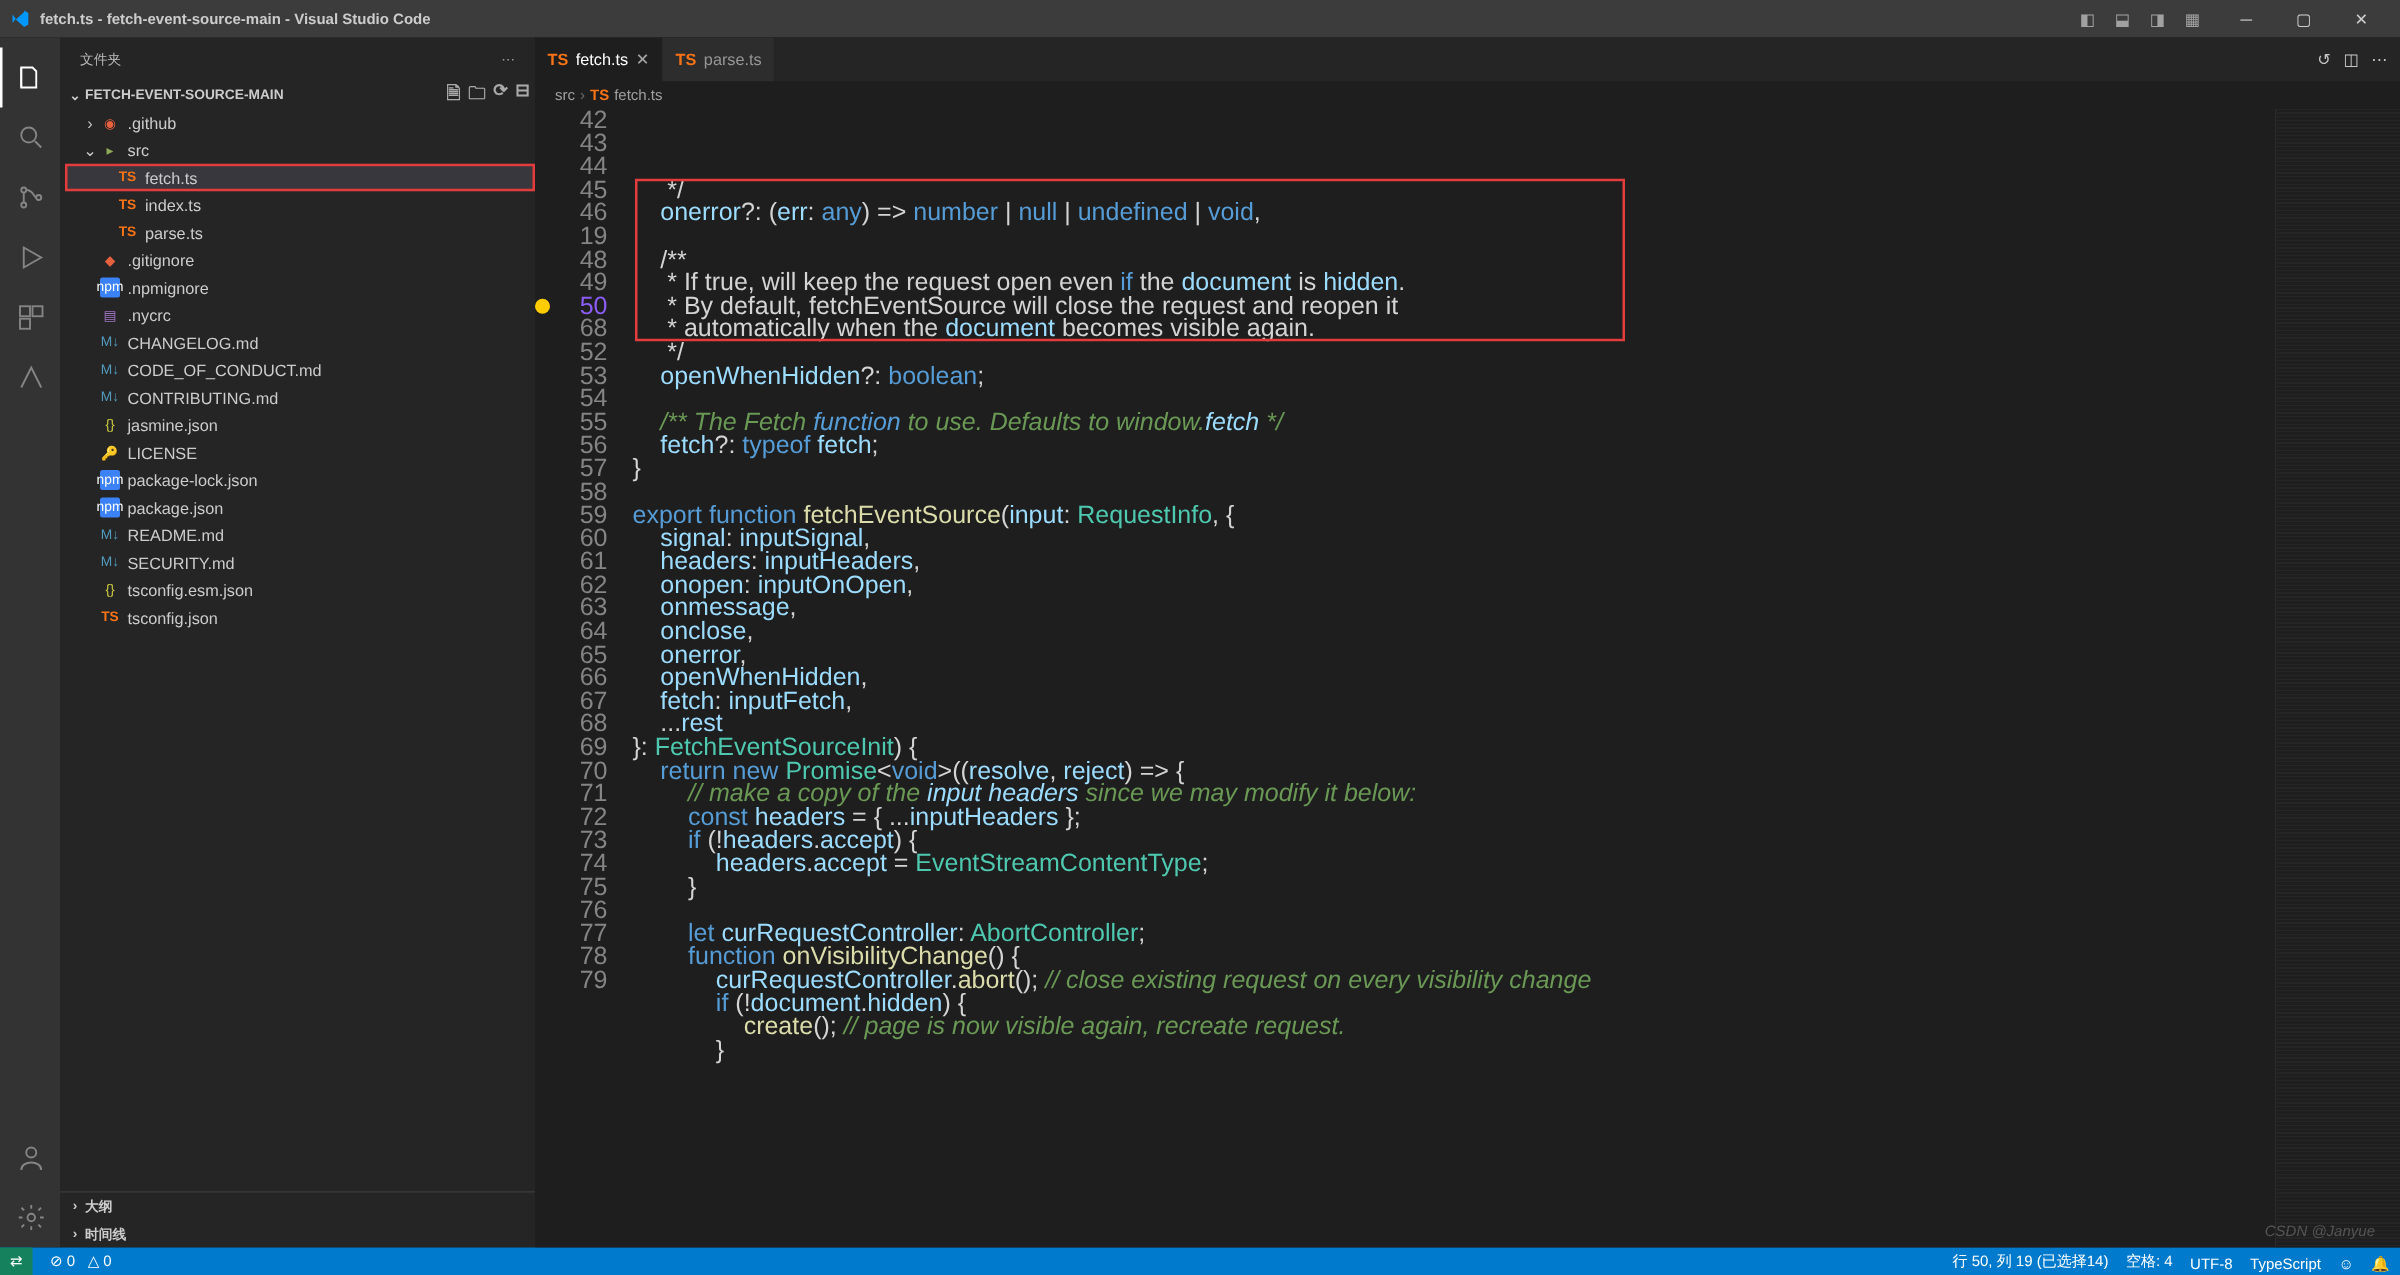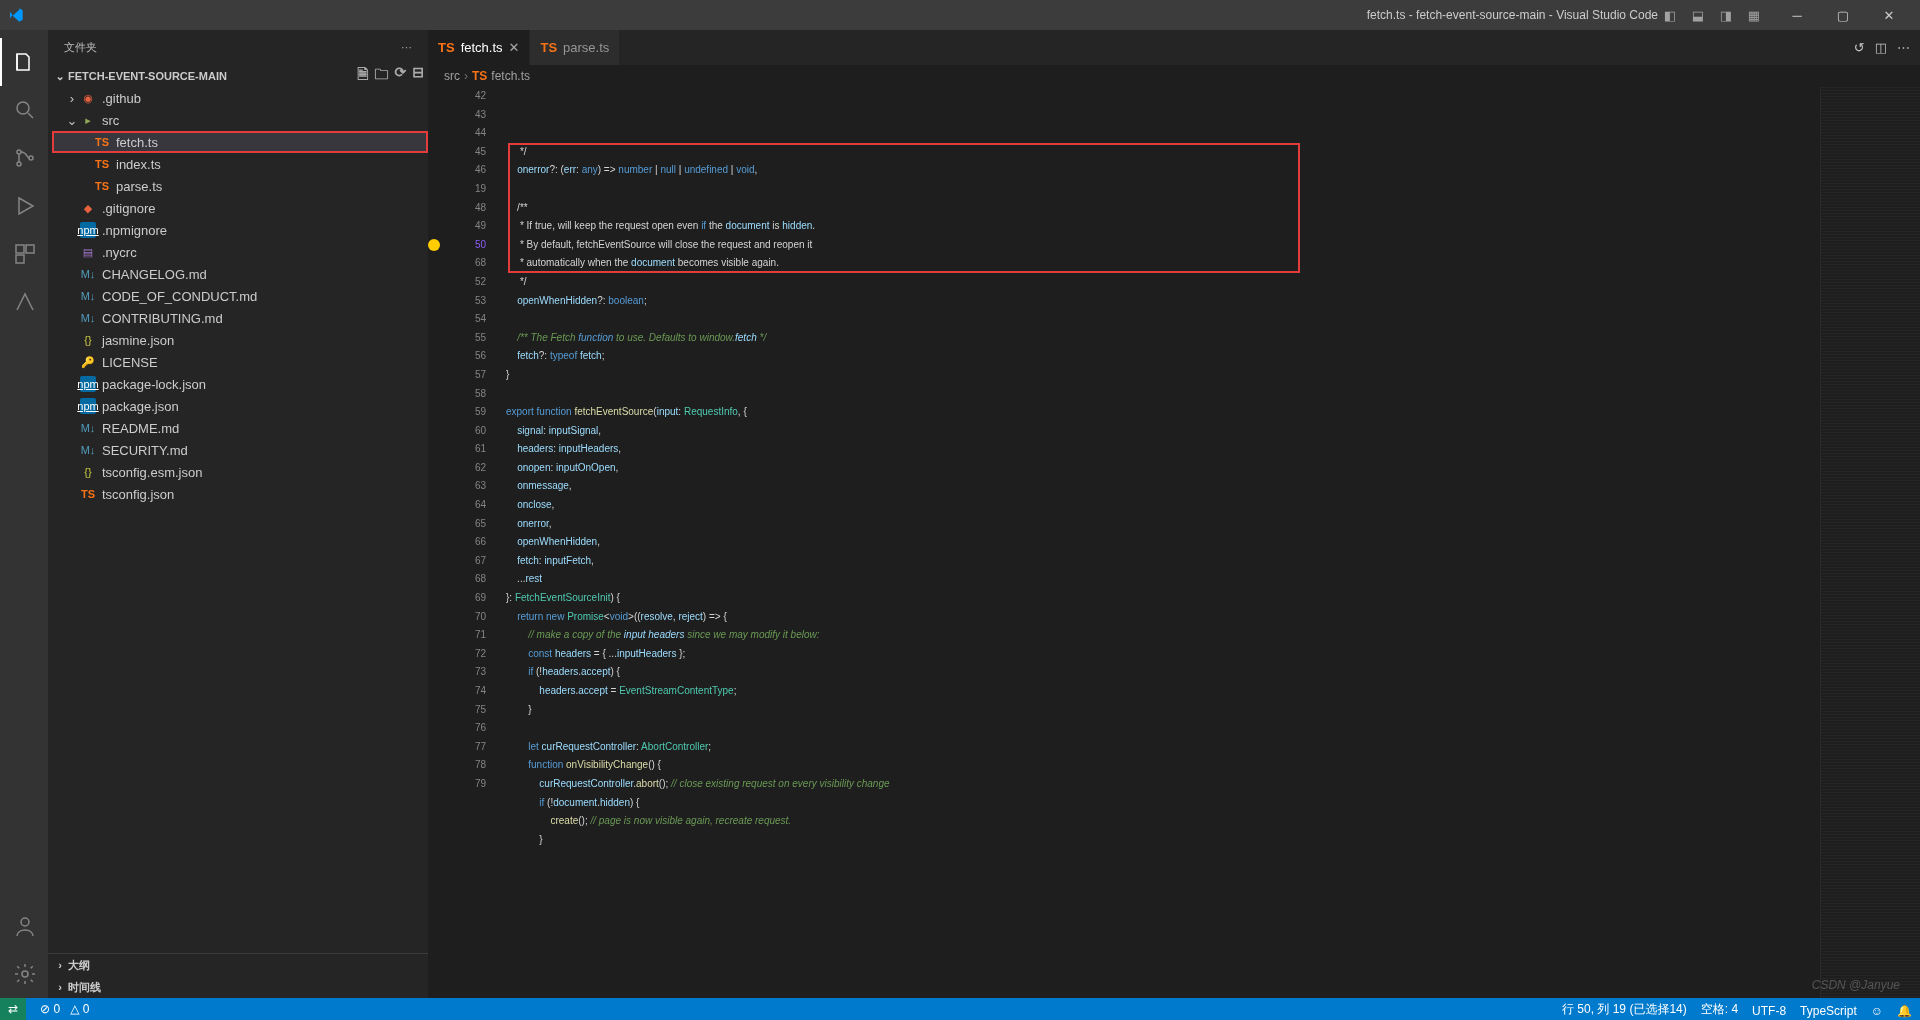--- a/index.html
+++ b/index.html
@@ -1,21 +1,21 @@
 <!DOCTYPE html>
 <html><head>
 <meta charset="utf-8">
 <style>
 * { margin: 0; padding: 0; box-sizing: border-box; font-family: "Segoe UI", sans-serif; }
 body { background: #1e1e1e; color: #cccccc; font-size: 13px; height: 1020px; width: 1920px; overflow: hidden; display: flex; flex-direction: column; }
 .titlebar { height: 30px; background: #3c3c3c; display: flex; align-items: center; padding: 0 8px; color: #cccccc; }
 .titlebar .logo { width: 16px; height: 16px; margin-right: 8px; color: #0098ff; }
 .menubar { display: flex; gap: 2px; }
 .menubar .menu-item { padding: 4px 8px; cursor: pointer; }
-.titlebar .title { flex: 1; text-align: right; color: #cccccc; font-size: 12px; }
+.titlebar .title { flex: 1; text-align: left; color: #cccccc; font-size: 12px; font-weight: bold; }
 .win-controls { display: flex; gap: 0; }
 .win-controls .wc { width: 46px; height: 30px; display: flex; align-items: center; justify-content: center; cursor: pointer; }
 .layout-icons { display: flex; gap: 4px; margin-right: 8px; }
 .layout-icons .li { width: 24px; height: 24px; display: flex; align-items: center; justify-content: center; opacity: 0.7; }
 .body { flex: 1; display: flex; overflow: hidden; }
 .activitybar { width: 48px; background: #333333; display: flex; flex-direction: column; align-items: center; padding-top: 8px; }
 .activitybar .ab-item { width: 48px; height: 48px; display: flex; align-items: center; justify-content: center; color: #858585; cursor: pointer; border-left: 2px solid transparent; }
 .activitybar .ab-item.active { color: #ffffff; border-left-color: #ffffff; }
 .activitybar .spacer { flex: 1; }
 .sidebar { width: 380px; background: #252526; display: flex; flex-direction: column; }
@@ -34,31 +34,31 @@
 .tree-row .twisty { width: 16px; text-align: center; color: #c5c5c5; }
 .tree-row .icon { width: 16px; height: 16px; margin-right: 6px; display: inline-flex; align-items: center; justify-content: center; font-size: 11px; }
 .tree-row .label { color: #cccccc; }
 .tree-row.highlighted { outline: 2px solid #e23c3c; outline-offset: -2px; }
 .icon-ts { color: #f97316; font-weight: bold; }
 .icon-js { color: #cbcb41; font-weight: bold; }
 .icon-json { color: #cbcb41; }
 .icon-md { color: #519aba; }
 .icon-git { color: #e8613e; }
 .icon-folder { color: #90a959; }
-.icon-npm { color: #cb3837; background:#0369a1; color:#fff; font-size:8px; padding:0 0; border-radius:2px;text-decoration:underline;}
+.icon-npm { color: #cb3837; background:#3b82f6; color:#fff; font-size:8px; padding:0 0; border-radius:2px;}
 .icon-yaml { color: #a074c4; }
 .editor-area { flex: 1; display: flex; flex-direction: column; background: #1e1e1e; position: relative; }
 .tabs { height: 35px; background: #252526; display: flex; align-items: stretch; }
 .tab { display: flex; align-items: center; padding: 0 10px; background: #2d2d2d; color: #969696; border-right: 1px solid #252526; cursor: pointer; gap: 6px; font-size: 13px; }
 .tab.active { background: #1e1e1e; color: #ffffff; }
 .tab .close { opacity: 0.6; }
 .tabs .tab-actions { margin-left: auto; display: flex; align-items: center; gap: 10px; padding: 0 10px; color: #c5c5c5; }
 .breadcrumbs { height: 22px; display: flex; align-items: center; padding: 0 16px; color: #a0a0a0; font-size: 12px; gap: 4px; }
 .breadcrumbs .sep { opacity: 0.6; }
-.editor { flex: 1; display: flex; overflow: hidden; position: relative; font-family: Consolas, "Courier New", monospace; font-size: 10px; line-height: 18.6px; }
+.editor { flex: 1; display: flex; overflow: hidden; position: relative; font-family: Consolas, "Courier New", monospace; font-size: 20px; line-height: 18.6px; }
 .gutter { width: 60px; text-align: right; color: #858585; padding-right: 20px; user-select: none; }
 .gutter .ln { height: 18.6px; }
 .gutter .ln.current { color: #8b5cf6; }
 .glyph-margin { width: 18px; position: relative; }
 .glyph { position: absolute; left: 0; width: 12px; height: 12px; background: #ffcc00; border-radius: 50%; }
 .code { flex: 1; position: relative; white-space: pre; color: #d4d4d4; }
 .code .line { height: 18.6px; }
 .tok-comment { color: #6a9955; font-style: italic; }
 .tok-keyword { color: #569cd6; }
 .tok-type { color: #4ec9b0; }

